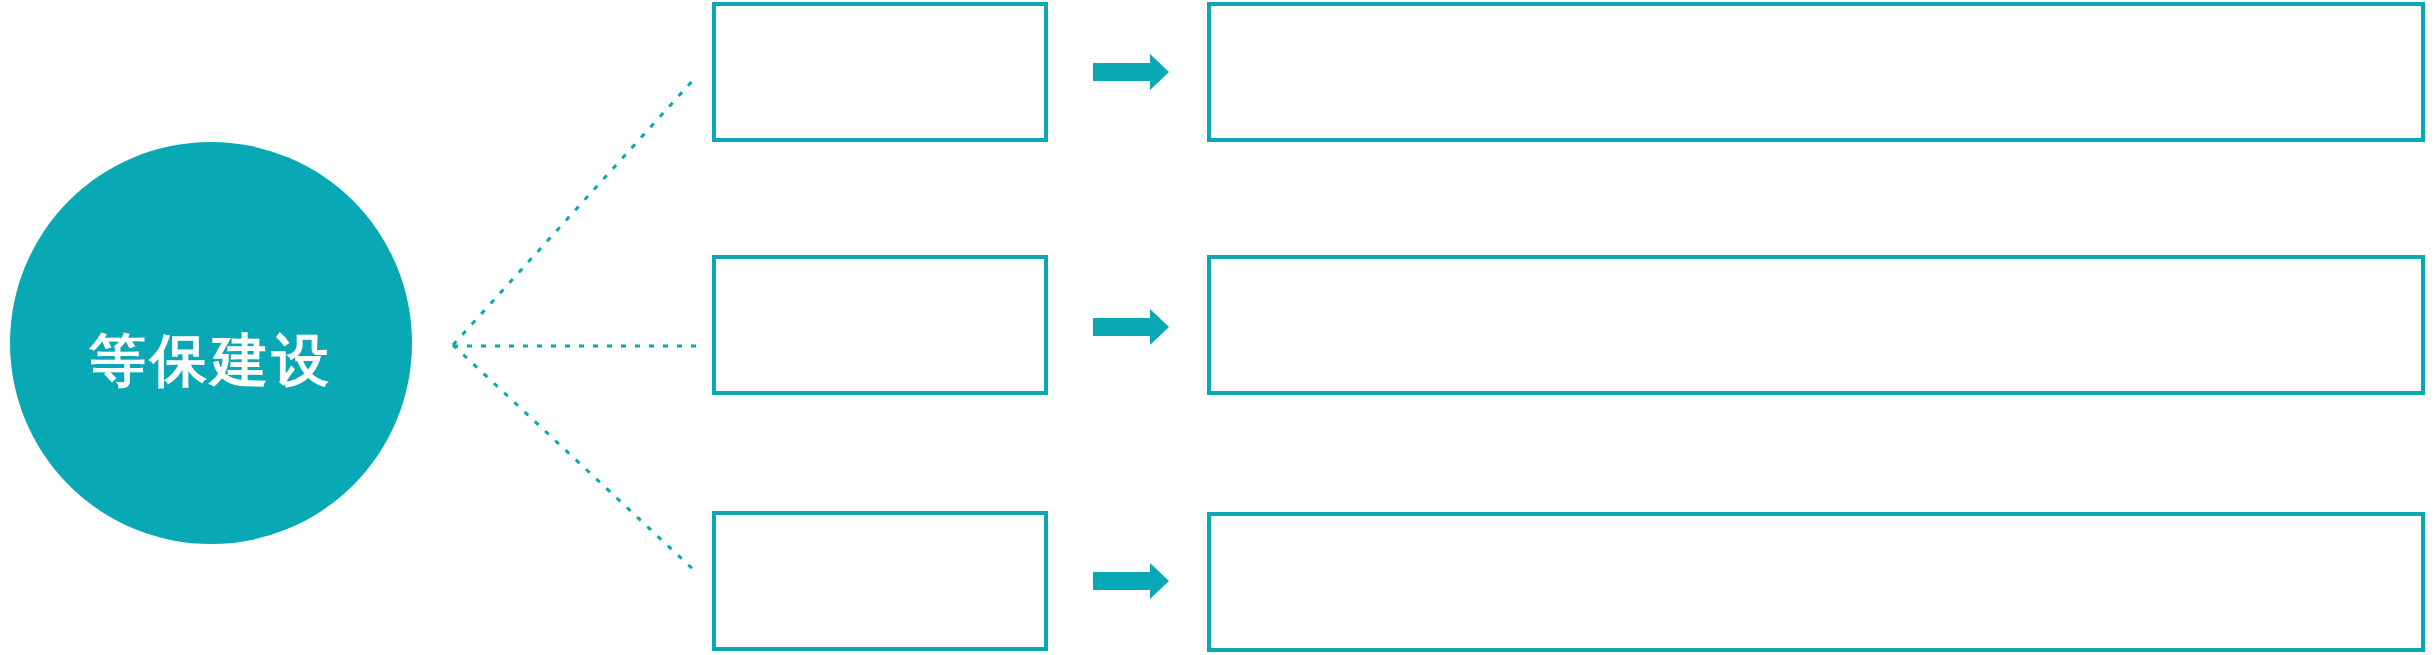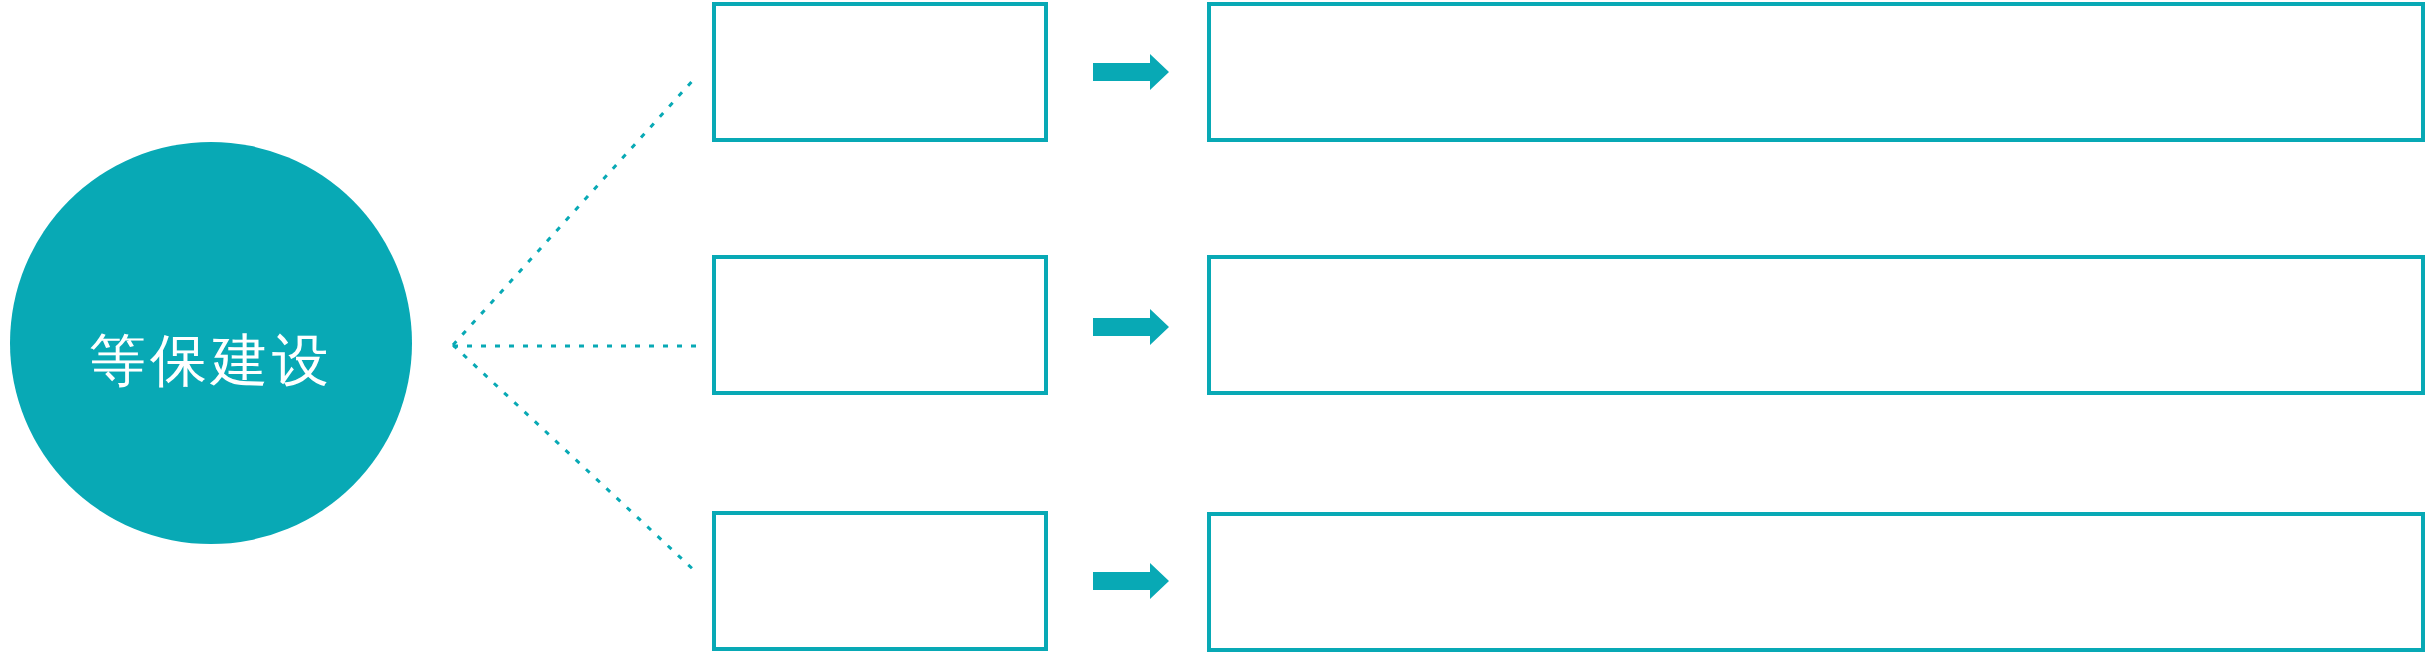--- a/index.html
+++ b/index.html
@@ -31,21 +31,21 @@
     color: var(--circle-text);
     display: flex;
     flex-direction: column;
     align-items: center;
     justify-content: center;
     padding-top: 34px;
     text-align: center;
     font-size: 57px;
     line-height: 77px;
     letter-spacing: 4px;
-    font-weight: 400;
+    font-weight: 700;
   }
 
   
   .connector-overlay {
     position: absolute;
     left: 0; top: 0;
     width: 2434px;
     height: 655px;
     pointer-events: none;
   }

